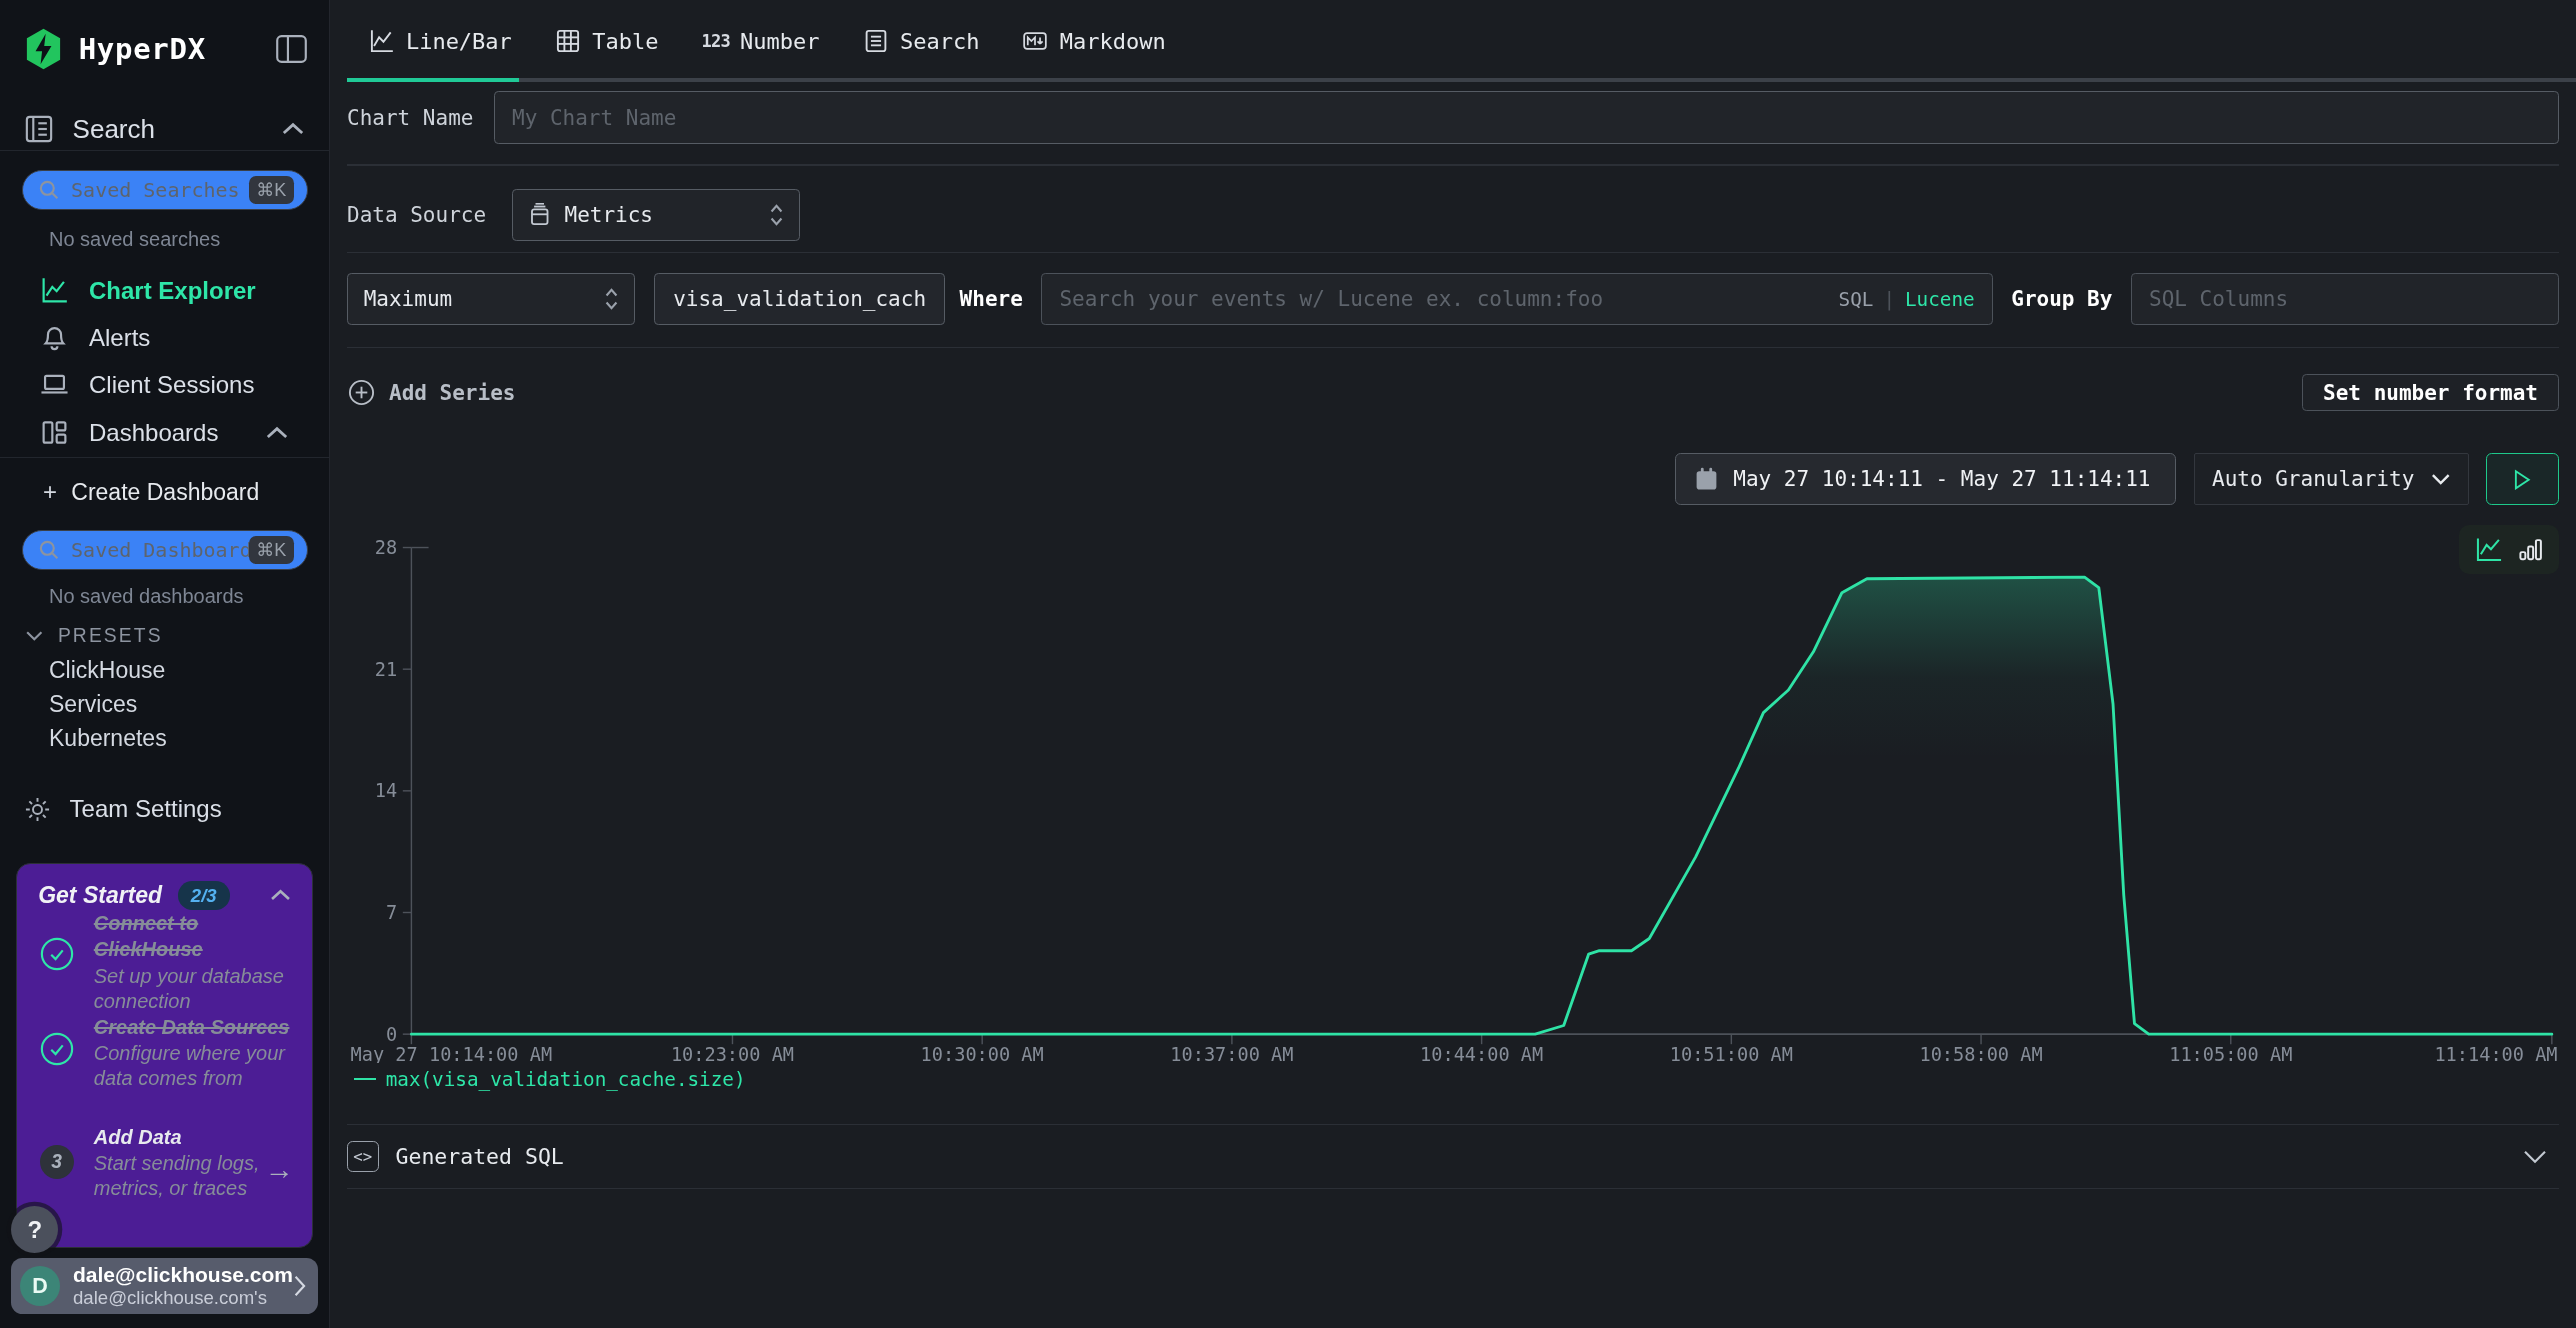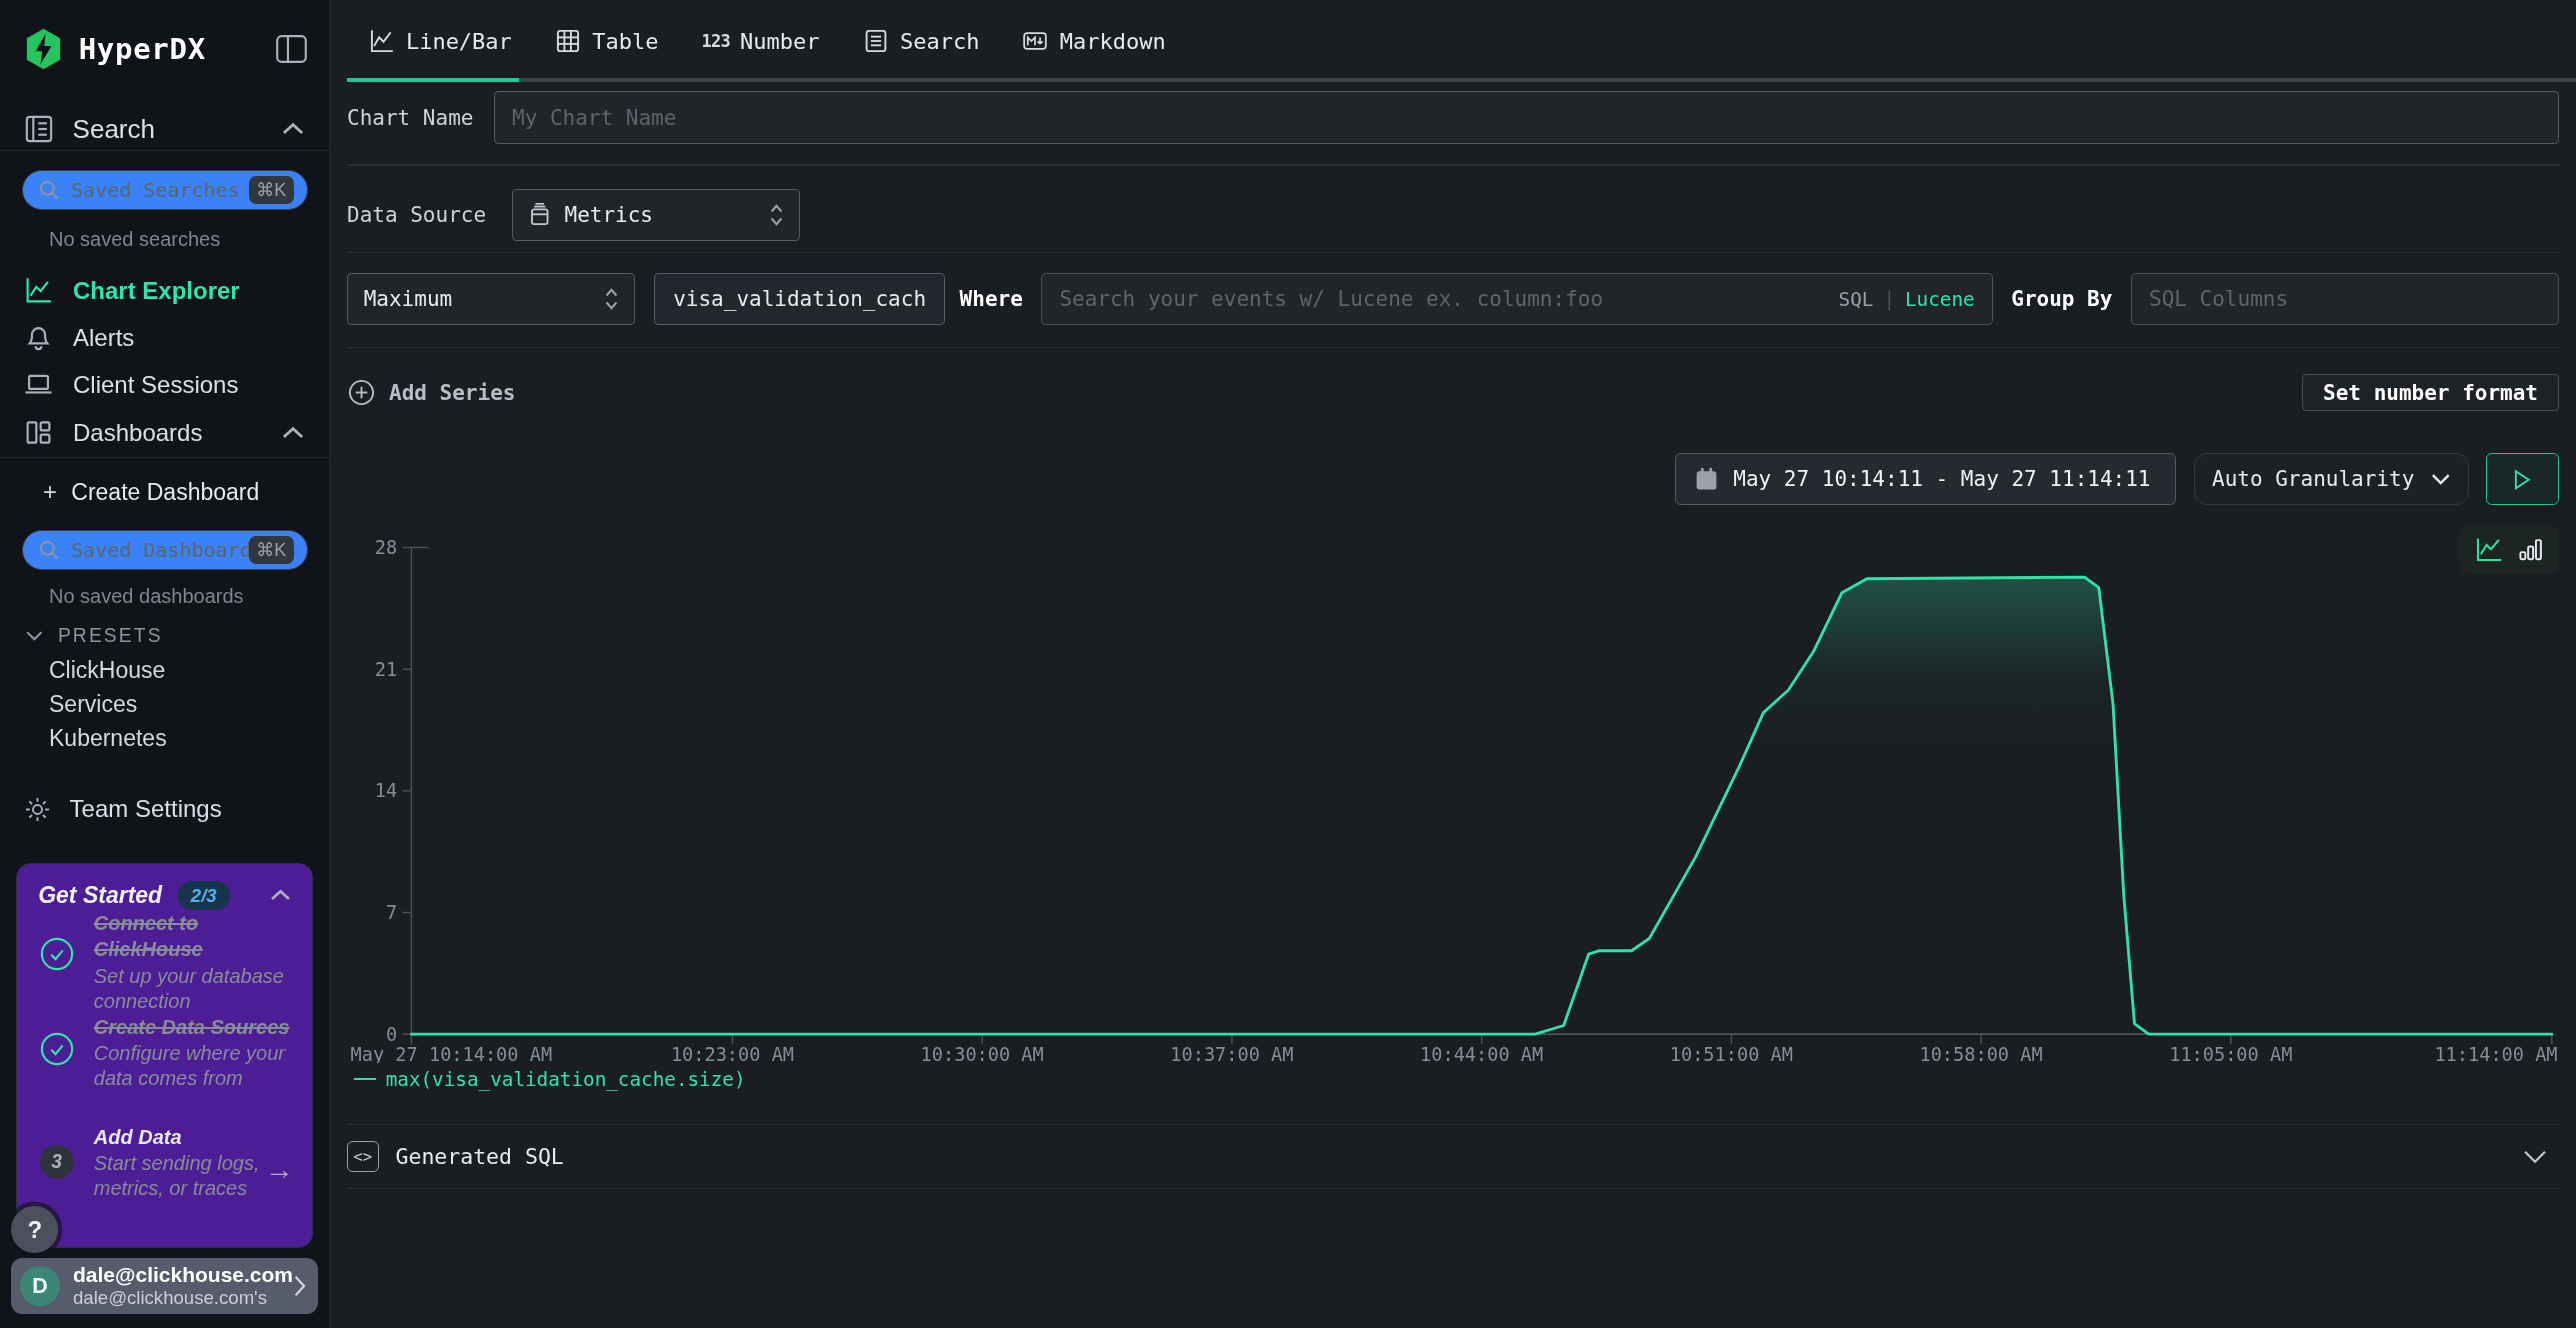--- a/index.html
+++ b/index.html
@@ -31,21 +31,21 @@
     border-radius:20px; display:flex; align-items:center; padding:0 13px 0 15.7px; cursor:pointer; }
   .sb-pill .mag { width:21.5px; height:21.5px; color:#8d94a0; flex:none; }
   .sb-pill input { flex:1; background:transparent; border:none; outline:none;
     font-family:"DejaVu Sans Mono",monospace; font-size:20px; color:#e7eaee; margin-left:11.4px; min-width:0; }
   .sb-pill input::placeholder { color:#5e646c; }
   .kbd { background:#32363e; color:#9aa1ab; border-radius:7.2px; font-size:18px;
     padding:2.9px 7.2px; font-family:"Liberation Sans",sans-serif; }
 
   .sb-note { padding-left:49px; font-size:20px; color:#7e8694; }
 
-  .sb-item { display:flex; align-items:center; padding:0 24px; height:37px; cursor:pointer; }
+  .sb-item { display:flex; align-items:center; padding:0 40px; height:37px; cursor:pointer; }
   .sb-item .it-icon { width:29px; height:29px; color:#aab1bc; margin-right:20px; flex:none; }
   .sb-item .it-label { font-size:24px; color:#dbe0e8; }
   .sb-item.active .it-label { color:#2ee6a8; font-weight:bold; }
   .sb-item.active .it-icon { color:#2ee6a8; }
   .sb-item .sec-chev { margin-left:auto; color:#aab1bc; width:24px; height:15.7px; }
 
   .sb-sub { padding-left:49px; font-size:23px; color:#d4d9e1; height:34px; display:flex; align-items:center; cursor:pointer; }
   .presets { display:flex; align-items:center; padding-left:25px; color:#8d94a0; cursor:pointer; }
   .presets .chev { width:18.6px; height:11.4px; margin-right:14.3px; color:#8d94a0; }
   .presets .p-label { font-size:19.3px; letter-spacing:2.1px; }
@@ -138,21 +138,21 @@
   .btn-outline { border:1.4px solid #4c525a; border-radius:4.3px; background:#1e2126; height:37px;
     display:flex; align-items:center; padding:0 20px; cursor:pointer;
     font-family:"DejaVu Sans Mono",monospace; font-weight:bold; font-size:21px; color:#fff; }
 
   .chart-controls { display:flex; justify-content:flex-end; align-items:flex-start; }
   .datebox { width:501px; height:52px; background:#26292f; border:1.4px solid #565c64; border-radius:5.7px;
     display:flex; align-items:center; padding:0 18.6px; cursor:pointer;
     font-family:"DejaVu Sans Mono",monospace; font-size:21px; color:#f0f2f5; }
   .datebox .cal { width:23px; height:24px; color:#9aa1ab; margin-right:15.7px; flex:none; }
   .granbox { width:275px; height:52px; margin-left:18px; background:#1d2025; border:1.4px solid #33373e;
-    border-radius:13px; display:flex; align-items:center; padding:0 17px; cursor:pointer;
+    border-radius:2px; display:flex; align-items:center; padding:0 17px; cursor:pointer;
     font-family:"DejaVu Sans Mono",monospace; font-size:21px; color:#e7eaee; }
   .granbox .dchev { margin-left:auto; width:21.5px; height:13px; color:#e7eaee; }
   .playbtn { width:73px; height:52px; margin-left:17px; border:1.4px solid #1ec98b; border-radius:5.7px;
     background:rgba(30,201,139,.06); display:flex; align-items:center; justify-content:center; cursor:pointer; }
   .playbtn svg { width:18.6px; height:21.5px; color:#2ee6a8; }
 
   .chart-section { position:relative; }
   .toggle-pill { position:absolute; right:0; top:72px; width:100px; height:49px; background:#1d2522;
     border-radius:10px; display:flex; align-items:center; justify-content:center; gap:15.7px; z-index:3; }
   .toggle-pill .line-ic { width:29px; height:26px; color:#2fe3a6; cursor:pointer; }

